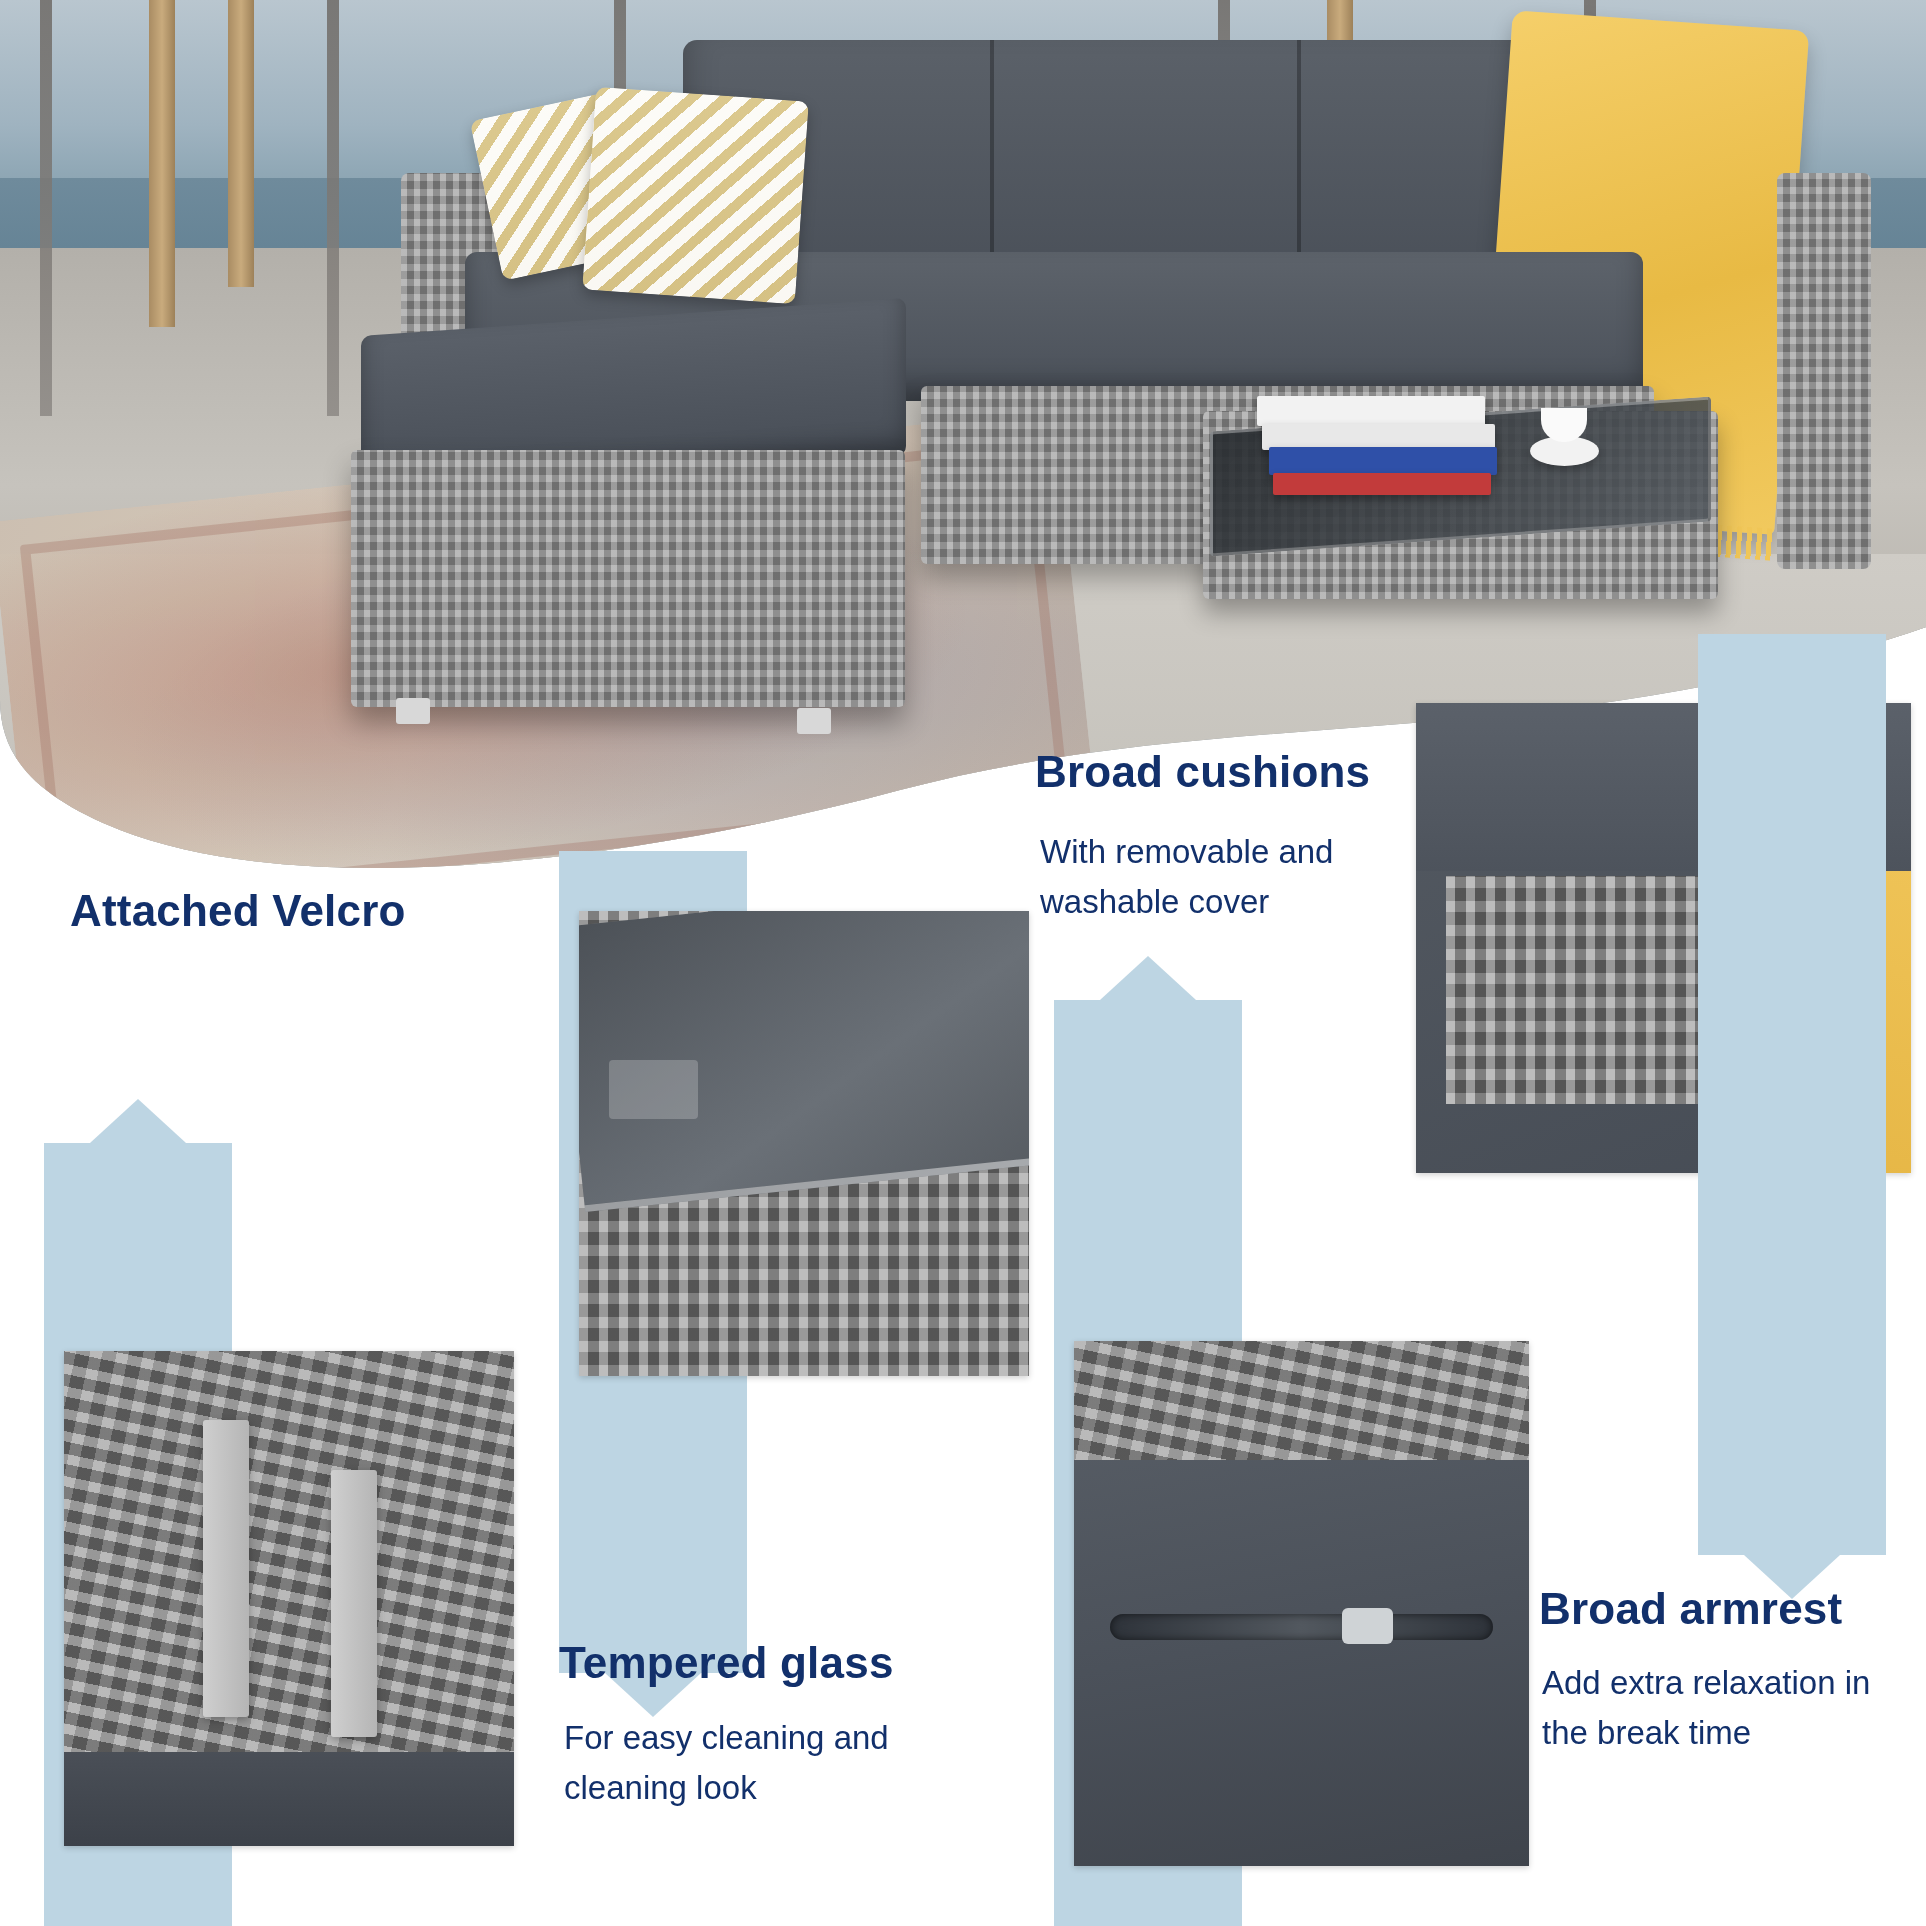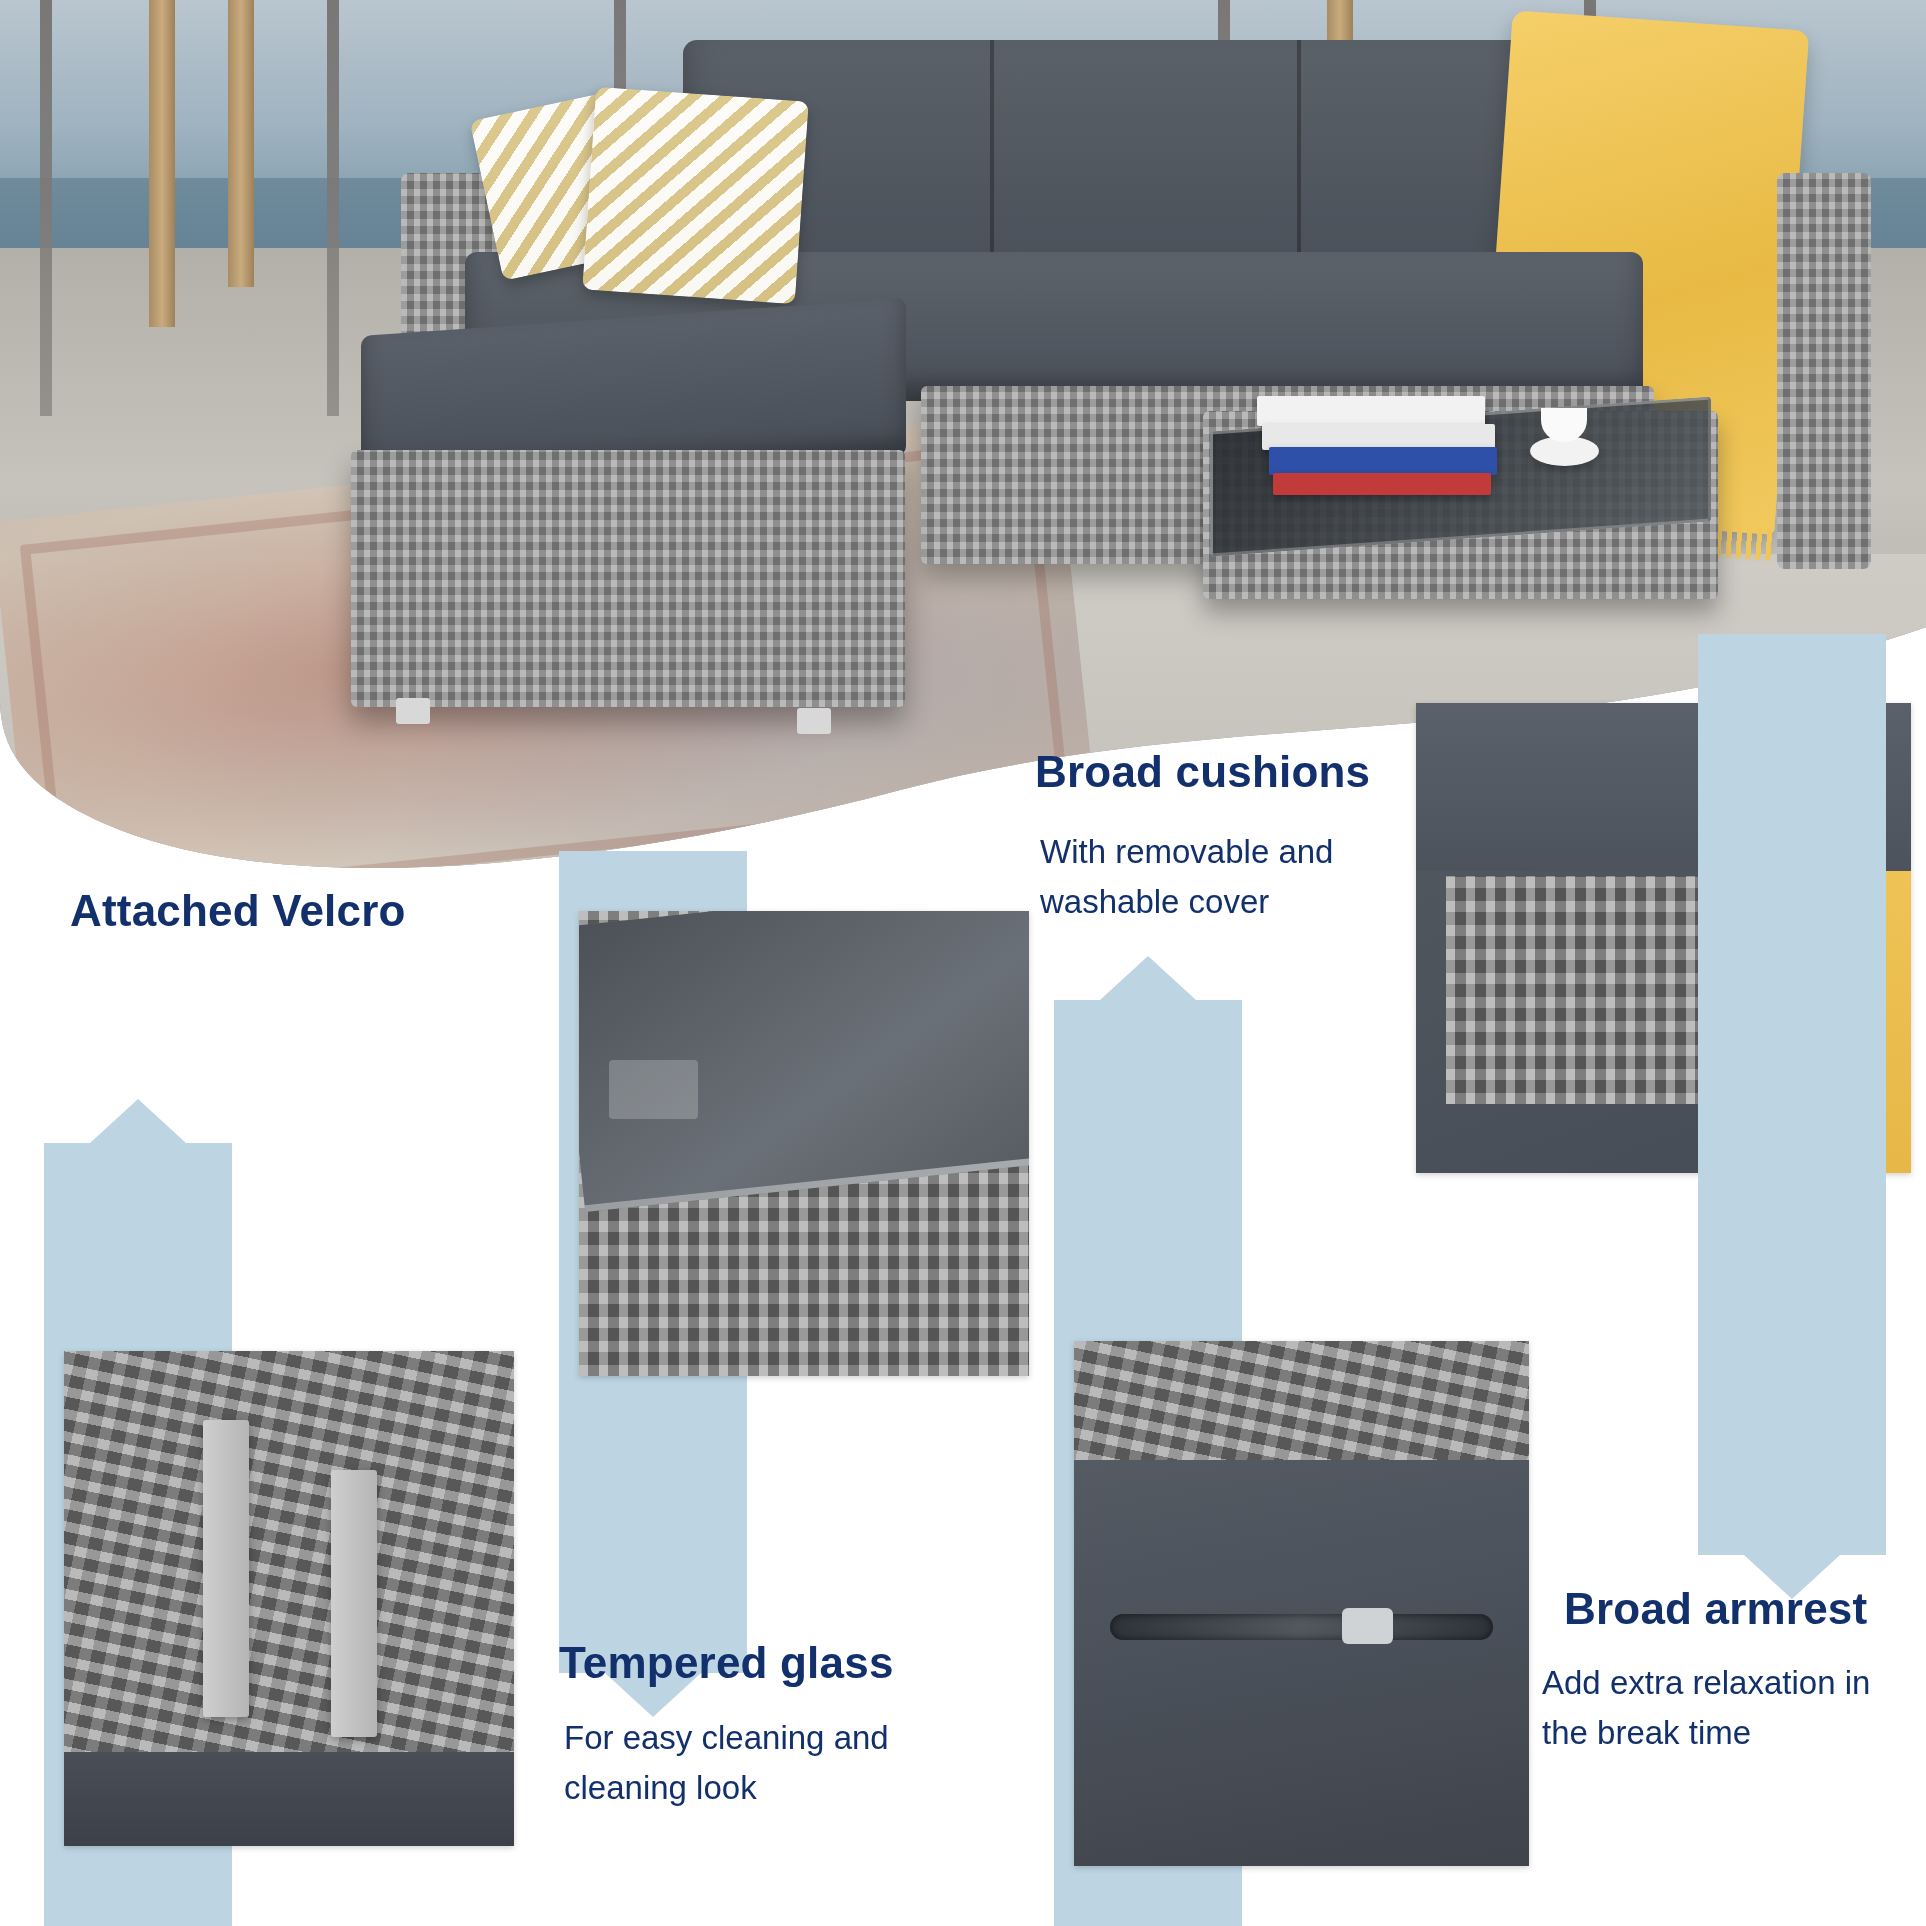--- a/index.html
+++ b/index.html
@@ -344,17 +344,17 @@
   </div>
 
   <div class="arrow down" style="left:1698px; top:634px; width:188px; height:921px;"></div>
 
   <div class="photo" style="left:1074px; top:1341px; width:455px; height:525px;">
     <div class="cushion-fabric"></div>
     <div class="zipper"></div>
     <div style="position:absolute; left:0; bottom:0; width:100%; height:119px;" class="ph-wicker diag"></div>
   </div>
 
-  <div class="feature-title" style="left:1539px; top:1584px;margin-left:25px;">Broad armrest</div>
+  <div class="feature-title" style="left:1539px; top:1584px;">Broad armrest</div>
   <div class="feature-desc" style="left:1542px; top:1658px; width:376px;">Add extra relaxation in the break time</div>
 
 </div>
 
 
 </body></html>

